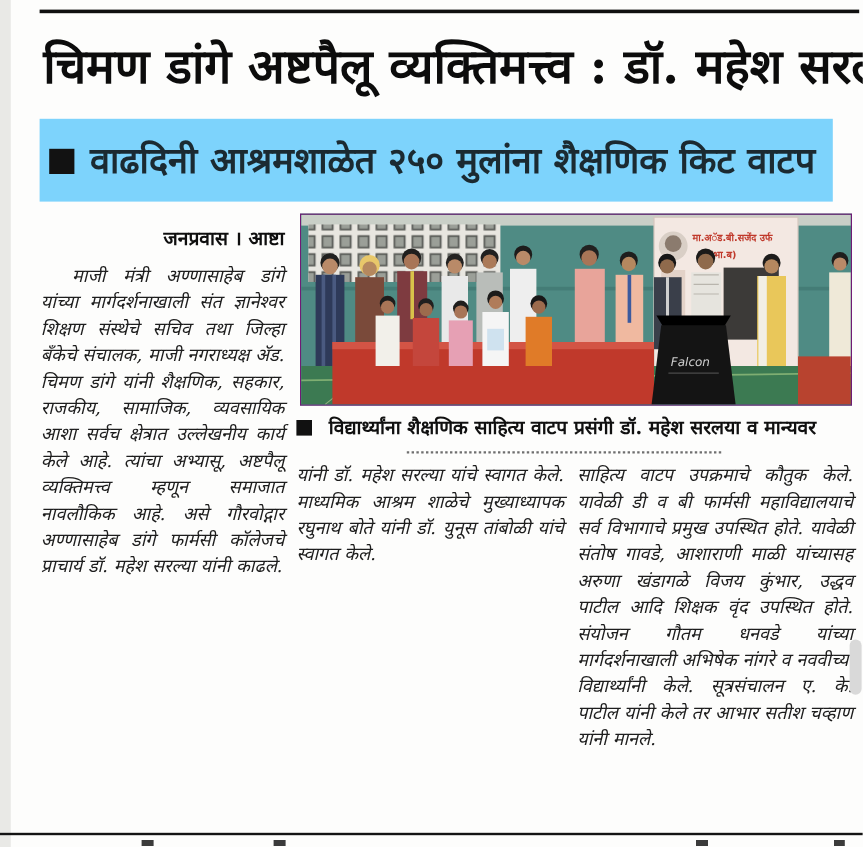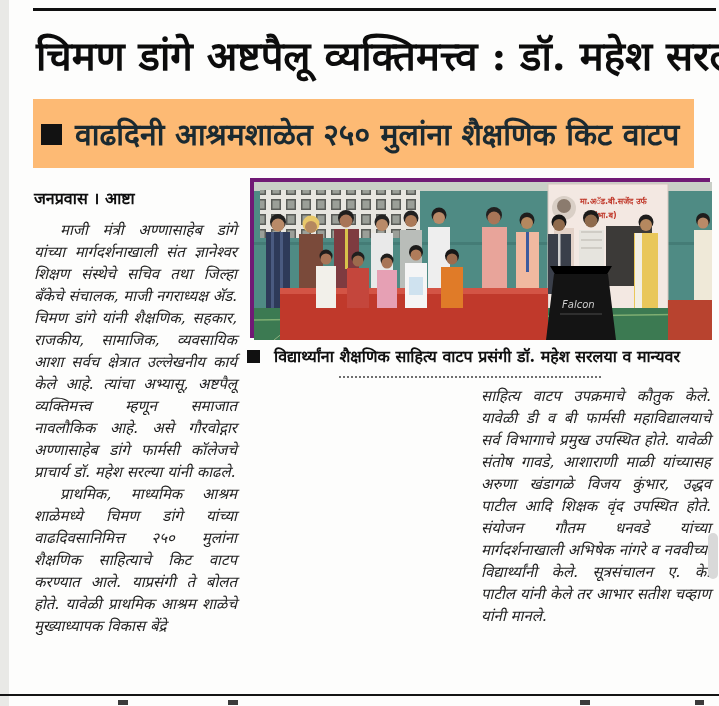--- a/index.html
+++ b/index.html
@@ -11,52 +11,52 @@
   .edge-strip{position:absolute;left:0;top:0;width:9px;height:706px;background:#e9e9e6;}
   .top-rule{position:absolute;left:33px;top:8px;width:683px;height:3px;background:#101010;}
   .headline{
     position:absolute;left:36px;top:16px;width:678px;height:80px;
     font-size:40px;font-weight:700;color:#0c0c0c;line-height:80px;
     white-space:nowrap;letter-spacing:0px;
     font-family:"DejaVu Serif","Liberation Serif",serif;
   }
   .subhead-band{
     position:absolute;left:33px;top:99px;width:661px;height:69px;
-    background:#fdba74;
+    background:#7dd3fc;
   }
   .subhead-bullet{
     position:absolute;left:8px;top:25px;width:21px;height:21px;background:#121212;
   }
   .subhead-text{
     position:absolute;left:42px;top:0;height:69px;line-height:72px;
     font-size:30px;font-weight:700;color:#1b2a31;white-space:nowrap;
     font-family:"DejaVu Serif","Liberation Serif",serif;
   }
   .photo-frame{
     position:absolute;left:250px;top:178px;width:460px;height:160px;
-    border:4px solid #701a75;box-sizing:border-box;background:#4f8b84;
+    border:1px solid #701a75;box-sizing:border-box;background:#4f8b84;
   }
   .caption-row{position:absolute;left:246px;top:345px;width:468px;}
   .caption-bullet{position:absolute;left:1px;top:5px;width:13px;height:13px;background:#111;}
   .caption-text{
     margin-left:28px;font-size:16px;font-weight:700;color:#101010;line-height:24px;
     font-family:"DejaVu Serif","Liberation Serif",serif;white-space:nowrap;
   }
   .dotted-sep{position:absolute;left:339px;top:372px;width:262px;height:4px;border-bottom:2px dotted #6f6f6f;}
   .col{
     position:absolute;font-size:15px;line-height:22px;color:#1d1d1d;
     text-align:justify;font-family:"DejaVu Serif","Liberation Serif",serif;
   }
   .col p{margin:0;text-indent:26px;font-style:italic;}
   .col p.noindent{text-indent:0;}
   .col1{left:34px;top:188px;width:203px;}
   .col2{left:247px;top:385px;width:223px;}
   .col3{left:481px;top:385px;width:230px;}
   .dateline{
-    text-align:left;font-weight:700;font-size:16px;color:#0e0e0e;margin-bottom:9px;
+    text-align:right;font-weight:700;font-size:16px;color:#0e0e0e;margin-bottom:9px;
   }
   .bottom-rule{position:absolute;left:0;top:694px;width:719px;height:2px;background:#141414;}
   .frag{position:absolute;background:#3b3b3b;}
   .scroll-artifact{
     position:absolute;left:708px;top:533px;width:10px;height:46px;
     background:#d9d9d9;border-radius:5px;
   }
 </style>
 </head>
 <body>
@@ -214,24 +214,24 @@
 
 <div class="caption-row">
   <div class="caption-bullet"></div>
   <div class="caption-text">विद्यार्थ्यांना शैक्षणिक साहित्य वाटप प्रसंगी डॉ. महेश सरलया व मान्यवर</div>
 </div>
 <div class="dotted-sep"></div>
 
 <div class="col col1">
   <div class="dateline">जनप्रवास । आष्टा</div>
   <p>माजी मंत्री अण्णासाहेब डांगे यांच्या मार्गदर्शनाखाली संत ज्ञानेश्वर शिक्षण संस्थेचे सचिव तथा जिल्हा बँकेचे संचालक, माजी नगराध्यक्ष ॲड. चिमण डांगे यांनी शैक्षणिक, सहकार, राजकीय, सामाजिक, व्यवसायिक आशा सर्वच क्षेत्रात उल्लेखनीय कार्य केले आहे. त्यांचा अभ्यासू, अष्टपैलू व्यक्तिमत्त्व म्हणून समाजात नावलौकिक आहे. असे गौरवोद्गार अण्णासाहेब डांगे फार्मसी कॉलेजचे प्राचार्य डॉ. महेश सरल्या यांनी काढले.</p>
-  <p>प्राथमिक, माध्यमिक आश्रम शाळेमध्ये चिमण डांगे यांच्या वाढदिवसानिमित्त २५० मुलांना शैक्षणिक साहित्याचे किट वाटप करण्यात आले. याप्रसंगी ते बोलत होते. यावेळी प्राथमिक आश्रम शाळेचे मुख्याध्यापक विकास बेंद्रे</p>
 </div>
 
 <div class="col col2">
+  <p class="noindent">यांनी डॉ. महेश सरल्या यांचे स्वागत केले. माध्यमिक आश्रम शाळेचे मुख्याध्यापक रघुनाथ बोते यांनी डॉ. युनूस तांबोळी यांचे स्वागत केले.</p>
 </div>
 
 <div class="col col3">
   <p class="noindent">साहित्य वाटप उपक्रमाचे कौतुक केले. यावेळी डी व बी फार्मसी महाविद्यालयाचे सर्व विभागाचे प्रमुख उपस्थित होते. यावेळी संतोष गावडे, आशाराणी माळी यांच्यासह अरुणा खंडागळे विजय कुंभार, उद्धव पाटील आदि शिक्षक वृंद उपस्थित होते. संयोजन गौतम धनवडे यांच्या मार्गदर्शनाखाली अभिषेक नांगरे व नववीच्या विद्यार्थ्यांनी केले. सूत्रसंचालन ए. के. पाटील यांनी केले तर आभार सतीश चव्हाण यांनी मानले.</p>
 </div>
 
 <div class="scroll-artifact"></div>
 
 <div class="bottom-rule"></div>
 <div class="frag" style="left:118px;top:700px;width:10px;height:5px;"></div>

